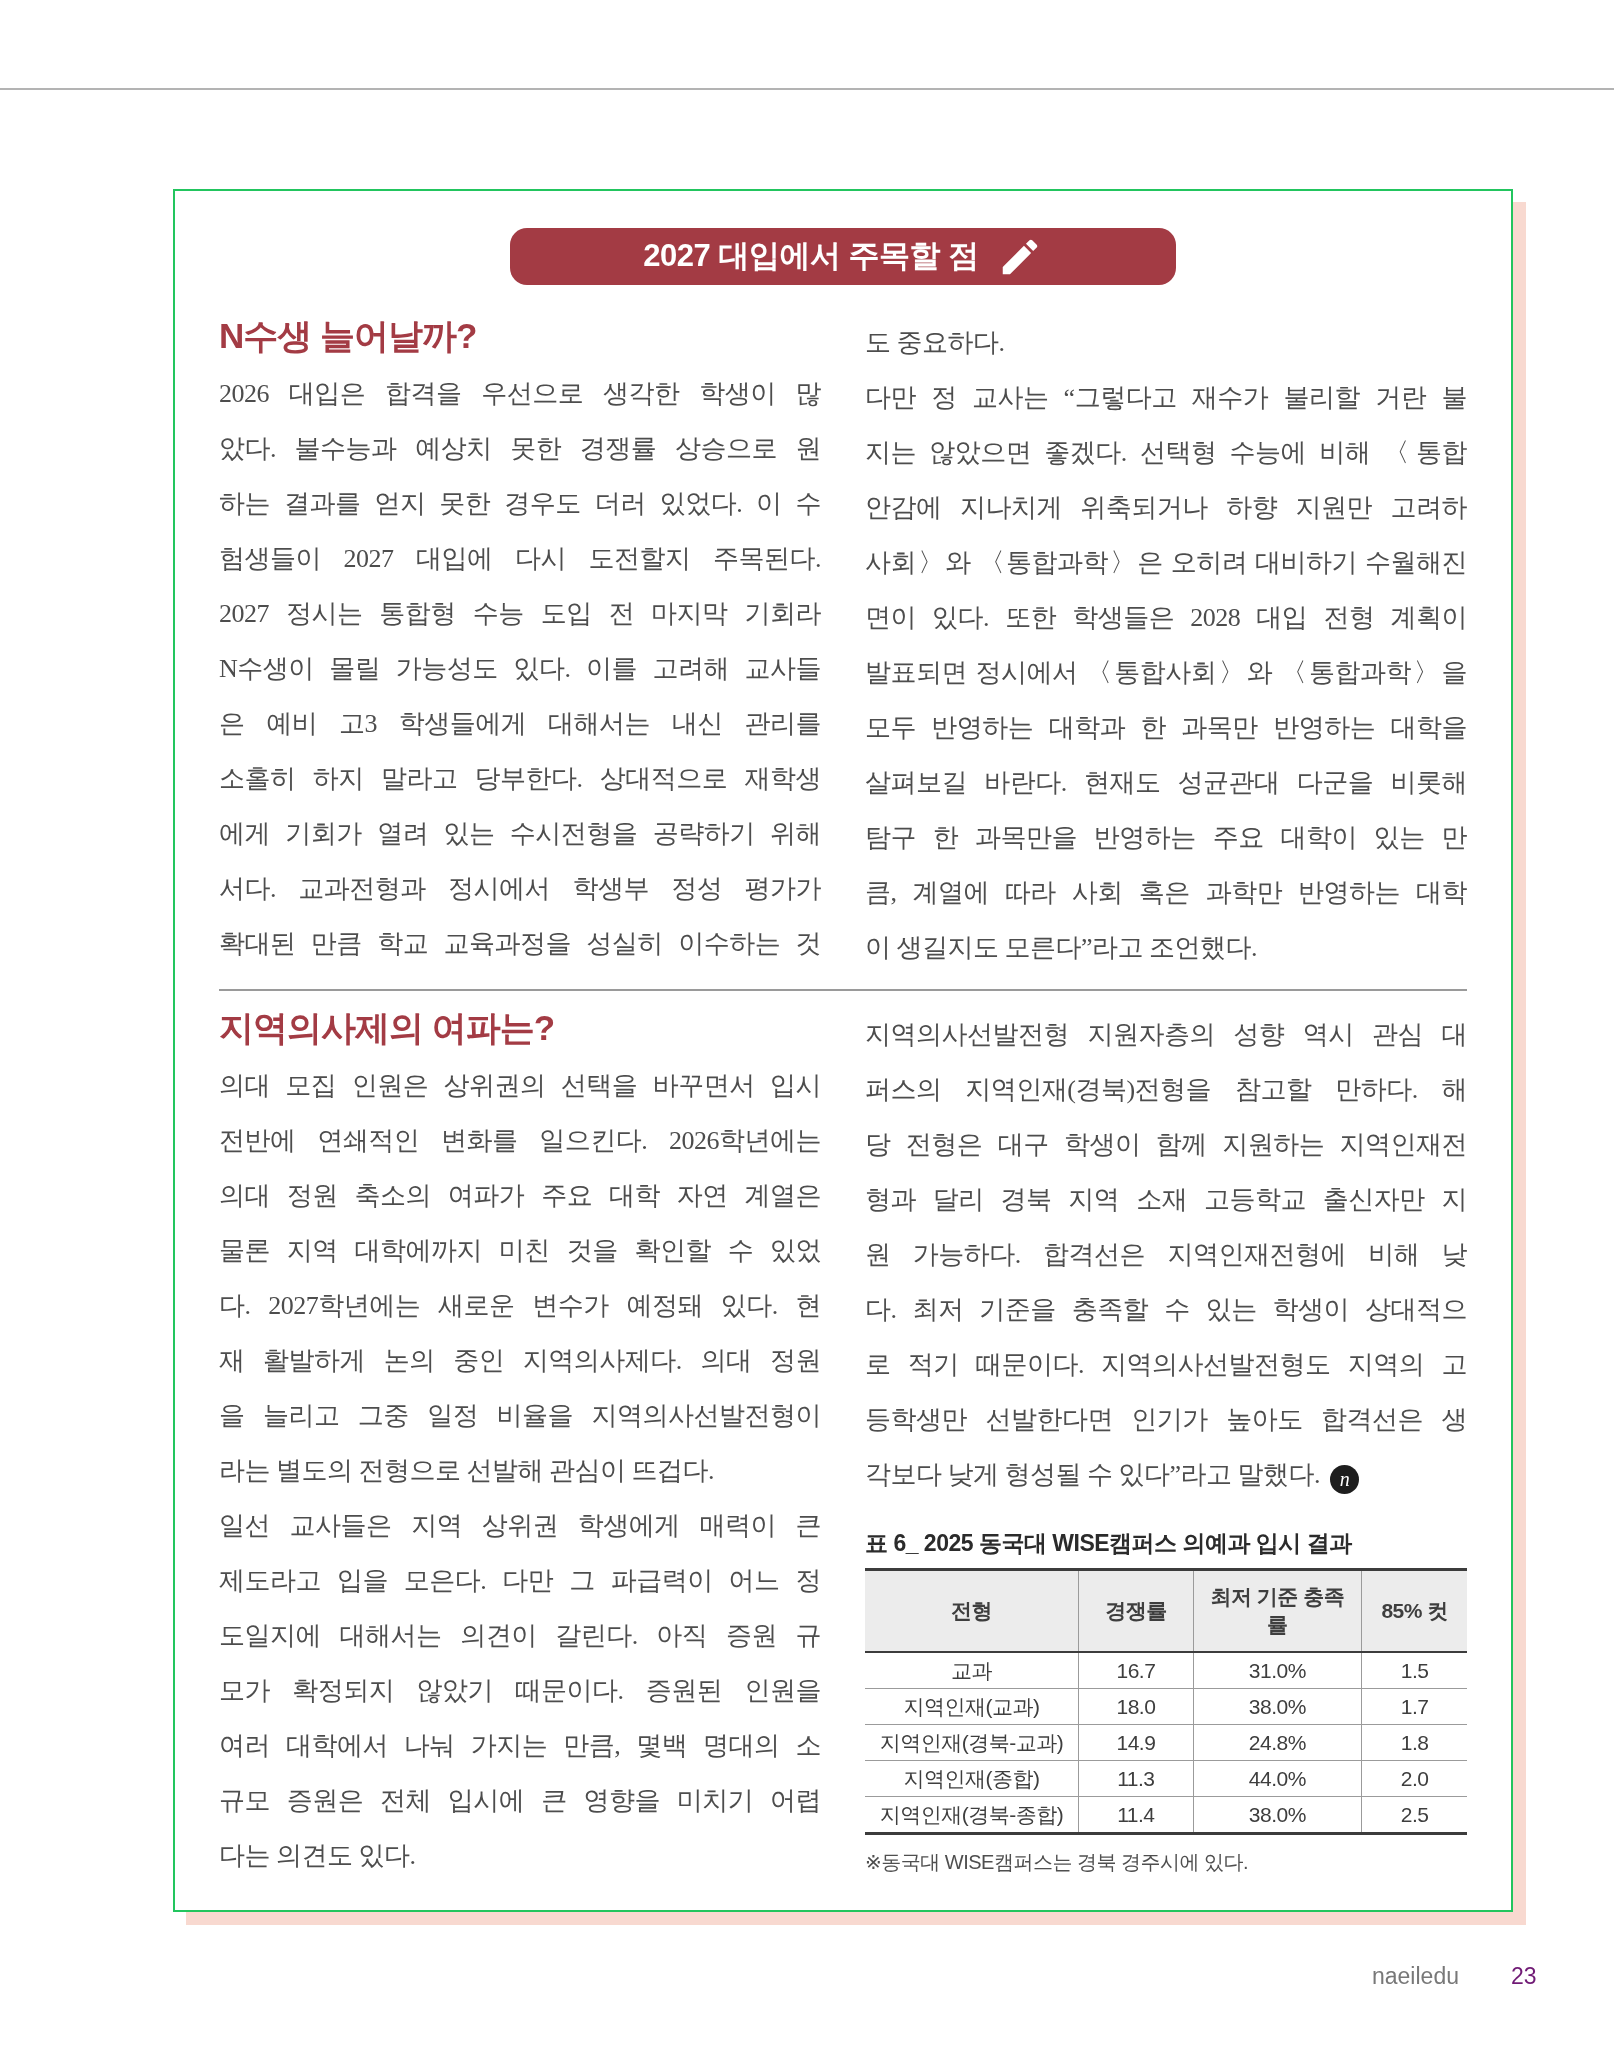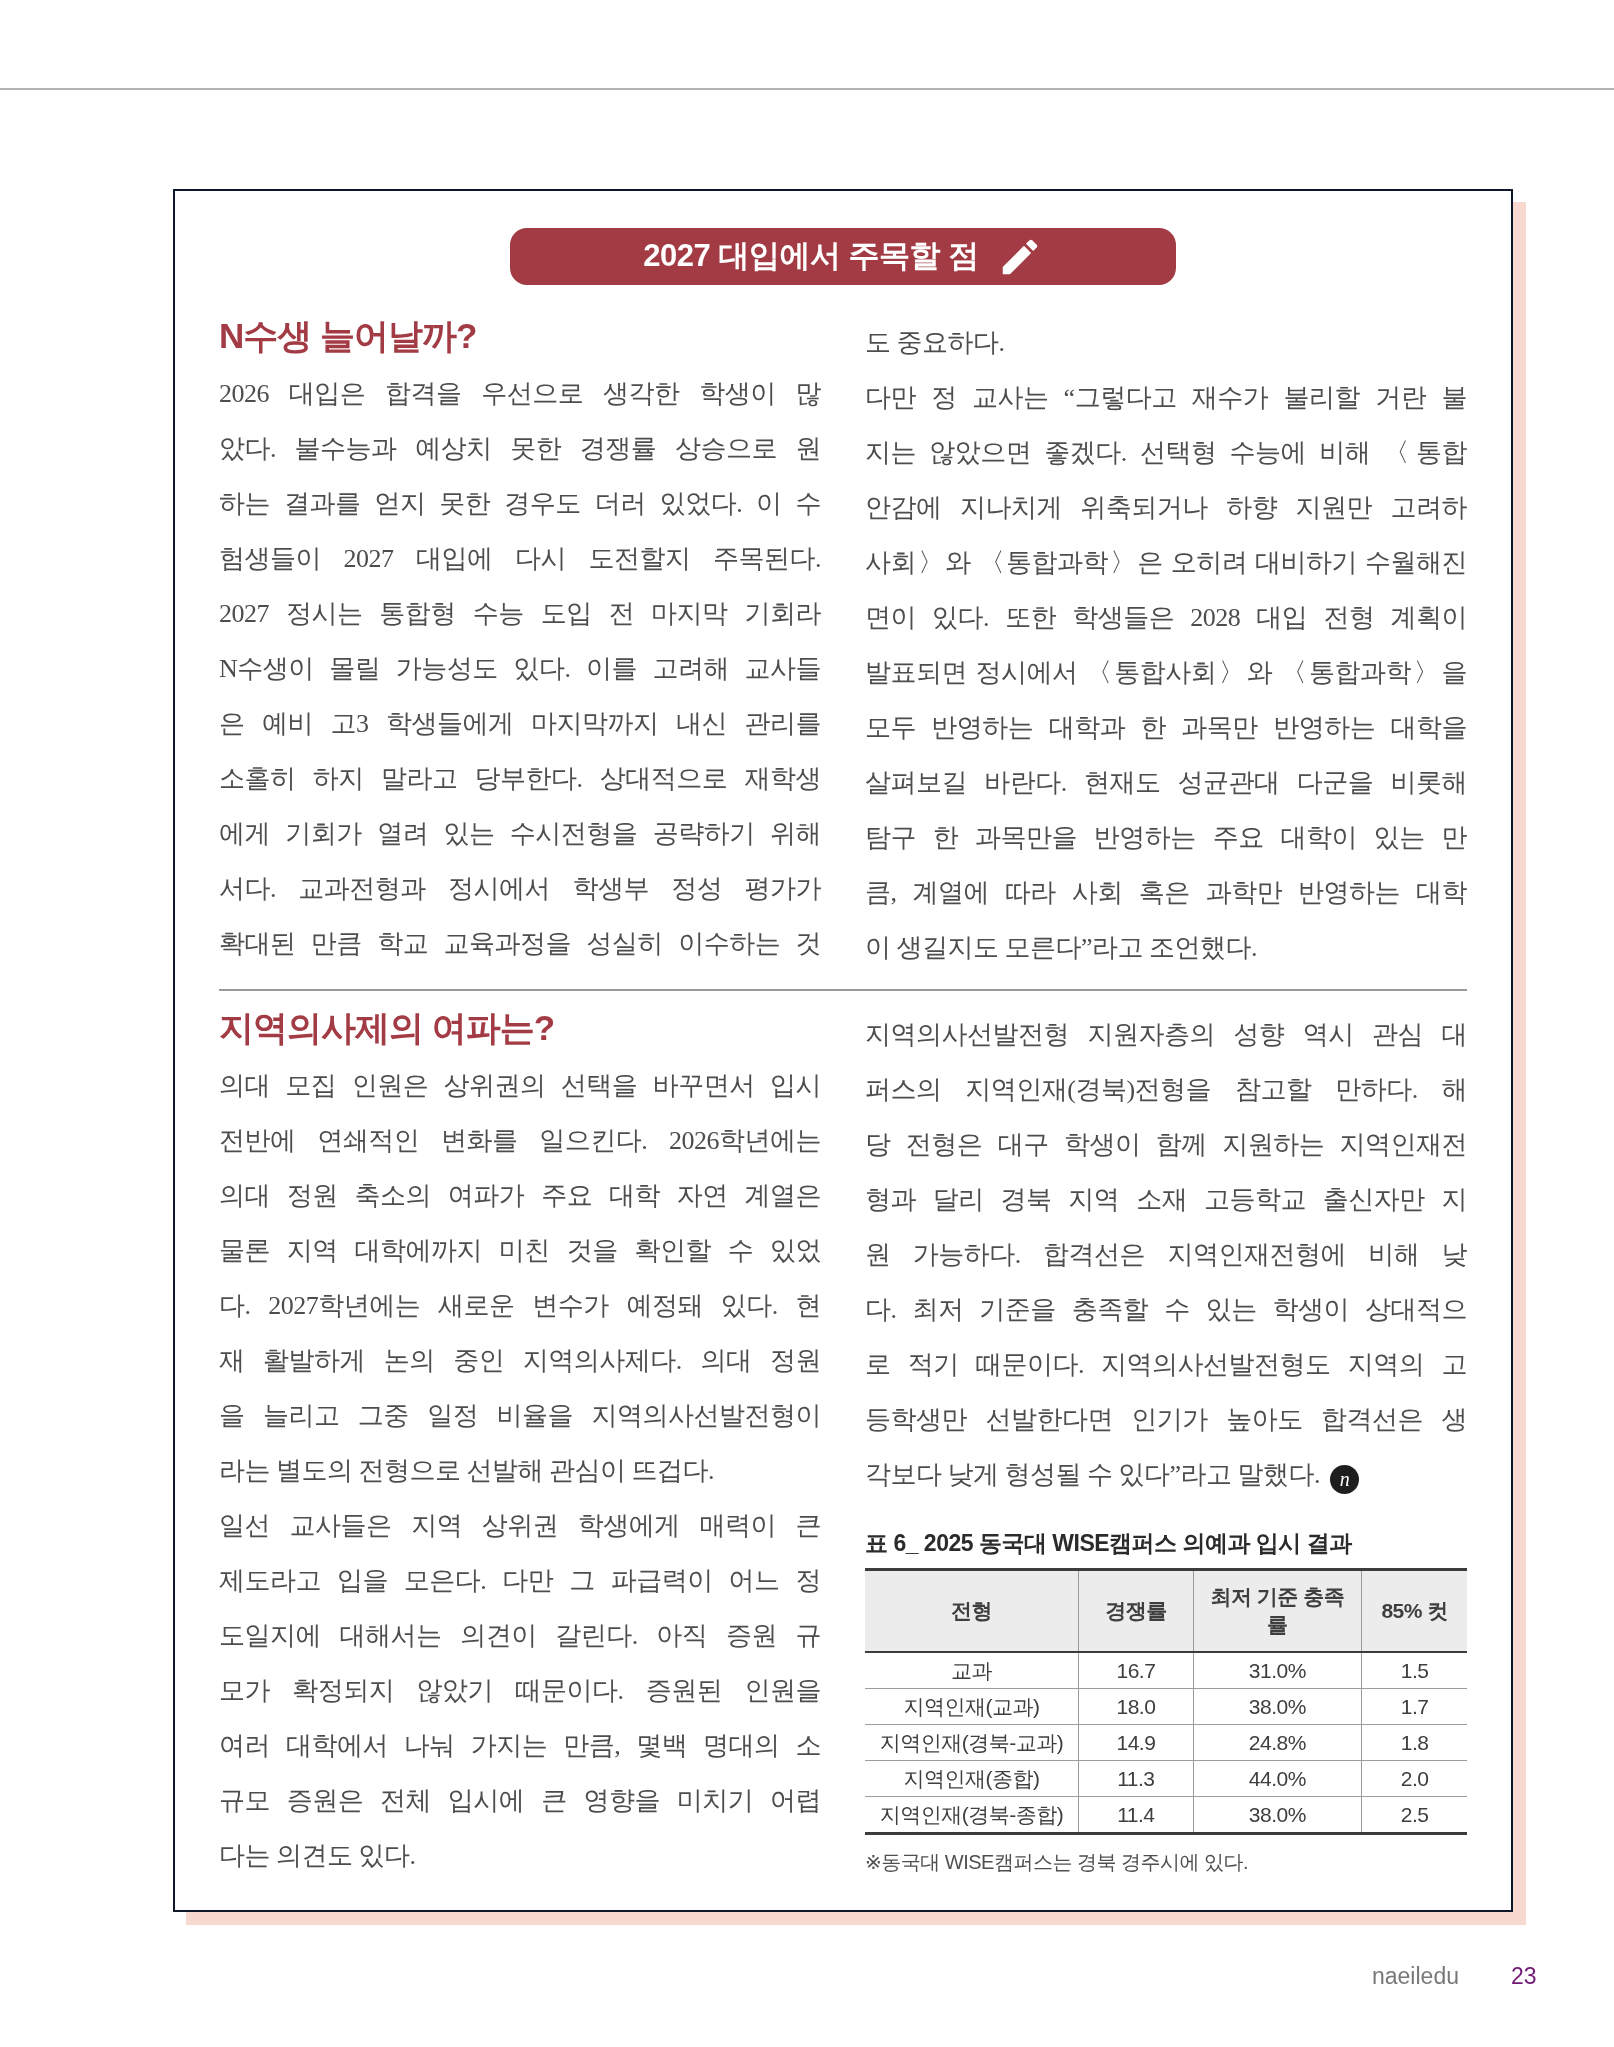--- a/index.html
+++ b/index.html
@@ -6,21 +6,21 @@
   .page {
     position:relative; width:1614px; height:2047px; background:#ffffff;
     overflow:hidden; font-family:"Liberation Serif","DejaVu Serif",serif;
   }
   .top-rule {
     position:absolute; top:88px; left:0; width:1614px; height:2px;
     background:#b3b3b3;
   }
   .card {
     position:absolute; left:173px; top:189px; width:1340px; height:1723px;
-    box-sizing:border-box; background:#ffffff; border:2px solid #0f172a;
+    box-sizing:border-box; background:#ffffff; border:2px solid #22c55e;
     box-shadow:13px 13px 0 var(--shadow-pink,#f8d9d0);
   }
   .badge {
     width:666px; height:57px; margin:37px auto 30px; border-radius:17px;
     background:var(--accent,#a33b44); display:flex; align-items:center;
     justify-content:center; gap:18px;
   }
   .badge-label {
     color:#ffffff; font-family:"Liberation Sans","DejaVu Sans",sans-serif;
     font-weight:700; font-size:31px; letter-spacing:-0.5px; padding-bottom:2px;
@@ -96,21 +96,21 @@
       <section class="article-section">
         <div class="col">
           <h2 class="heading">N수생 늘어날까?</h2>
           <div class="lines">
               <div class="line">2026 대입은 합격을 우선으로 생각한 학생이 많</div>
               <div class="line">았다. 불수능과 예상치 못한 경쟁률 상승으로 원</div>
               <div class="line">하는 결과를 얻지 못한 경우도 더러 있었다. 이 수</div>
               <div class="line">험생들이 2027 대입에 다시 도전할지 주목된다.</div>
               <div class="line">2027 정시는 통합형 수능 도입 전 마지막 기회라</div>
               <div class="line">N수생이 몰릴 가능성도 있다. 이를 고려해 교사들</div>
-              <div class="line">은 예비 고3 학생들에게 마지막까지 내신 관리를</div>
+              <div class="line">은 예비 고3 학생들에게 대해서는 내신 관리를</div>
               <div class="line">소홀히 하지 말라고 당부한다. 상대적으로 재학생</div>
               <div class="line">에게 기회가 열려 있는 수시전형을 공략하기 위해</div>
               <div class="line">서다. 교과전형과 정시에서 학생부 정성 평가가</div>
               <div class="line">확대된 만큼 학교 교육과정을 성실히 이수하는 것</div>
             </div>
         </div>
         <div class="col">
           <div class="lines">
               <div class="line end">도 중요하다.</div>
               <div class="line">다만 정 교사는 “그렇다고 재수가 불리할 거란 불</div>

